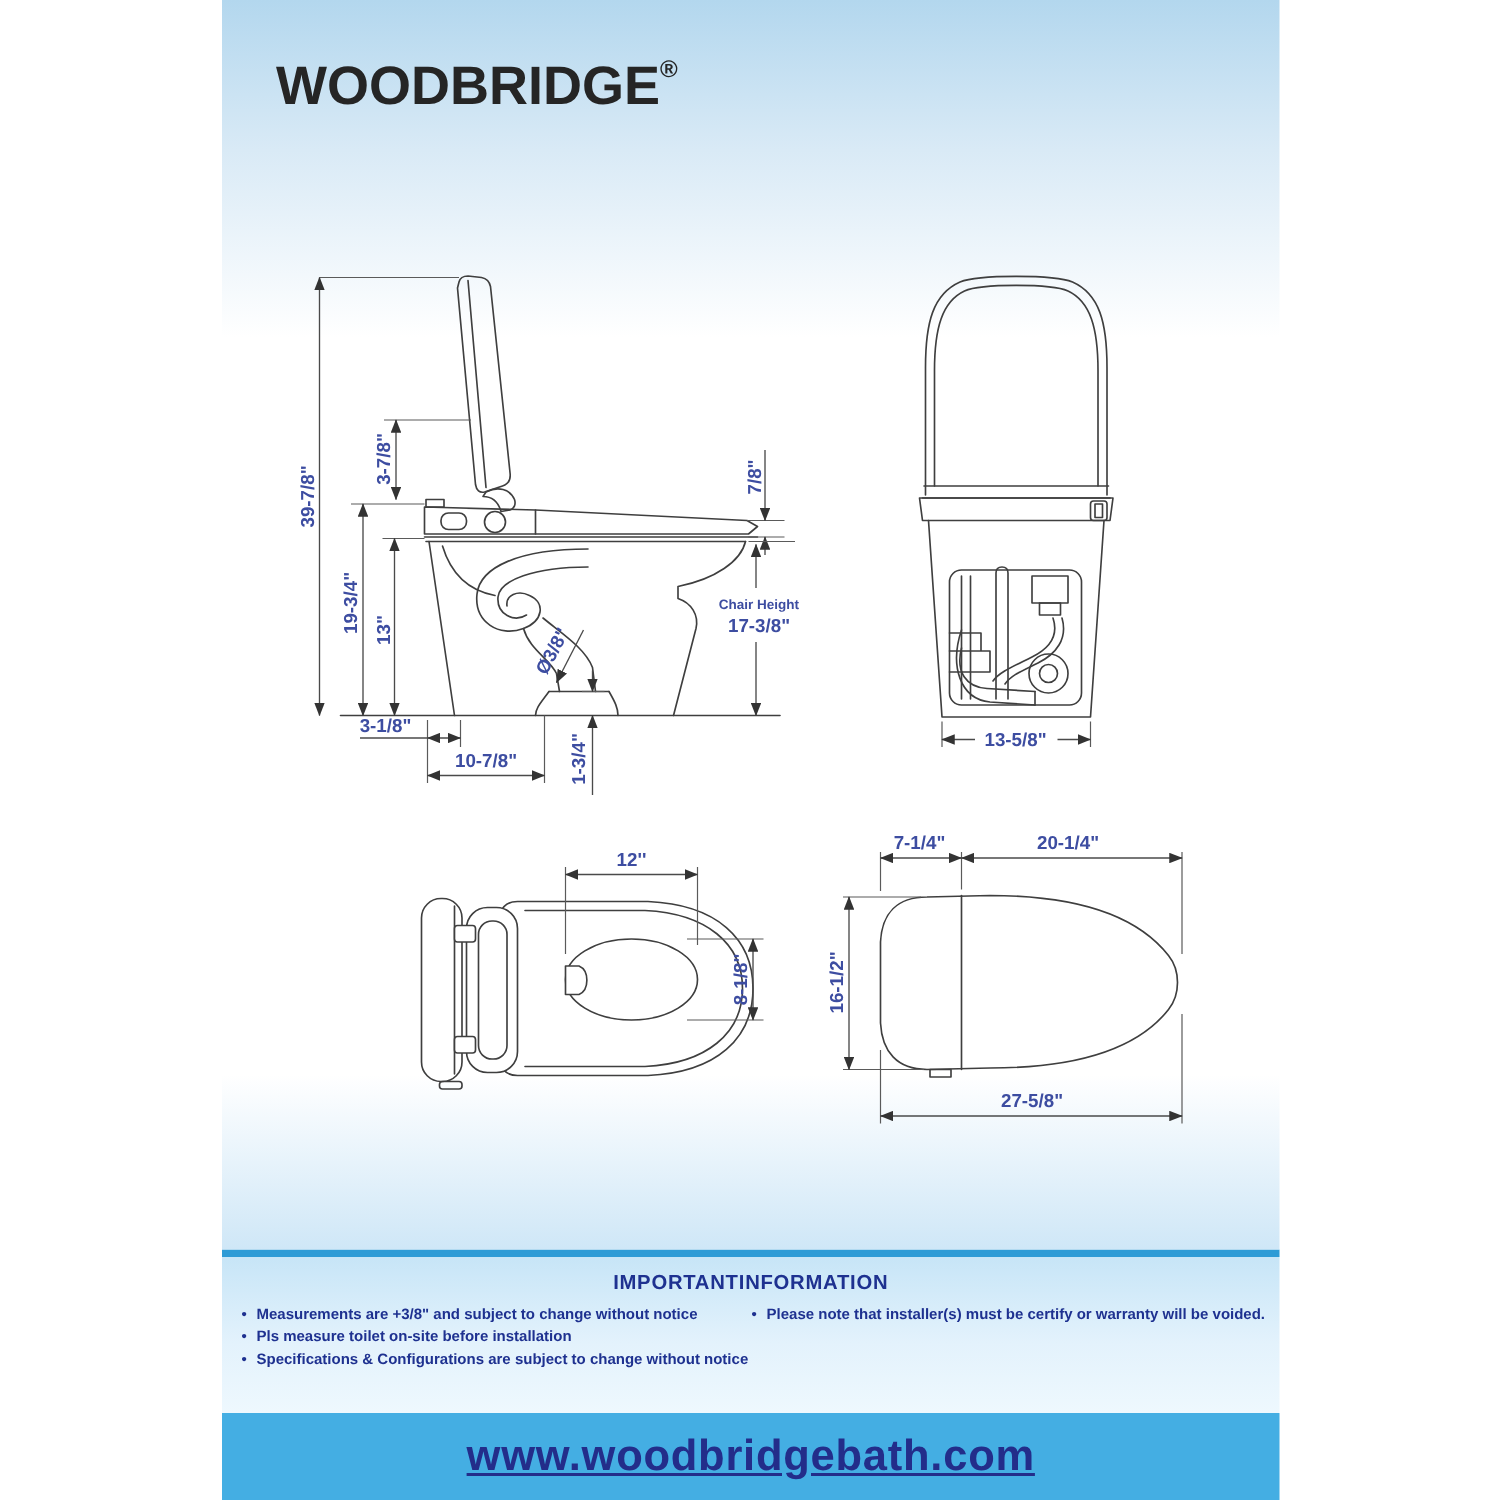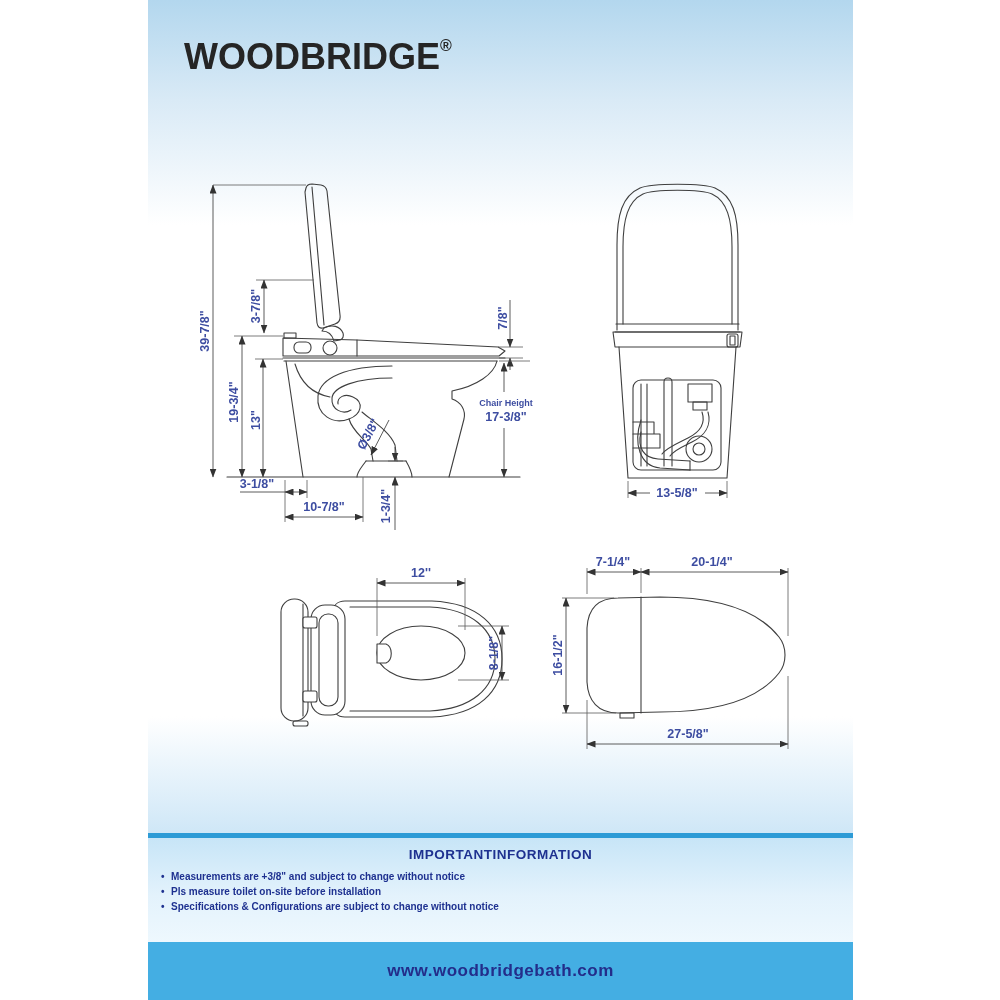--- a/index.html
+++ b/index.html
@@ -22,21 +22,21 @@
   .info{height:104px;background:linear-gradient(180deg,#c7e5f7 0%,#e3f2fc 55%,#eef8fe 100%);}
   .info-heading{display:flex;justify-content:center;padding-top:9px;
     font-size:13.5px;font-weight:bold;color:#1e3190;letter-spacing:0.5px;}
   .info-cols{display:flex;padding:7px 6px 0 12px;}
   .info-col{list-style:none;margin:0;padding:0;font-size:10px;font-weight:bold;color:#1e3190;line-height:15.2px;}
   .info-col.left{width:345px;}
   .info-col.right{width:352px;}
   .info-col li{position:relative;padding-left:11px;}
   .info-col li::before{content:"\2022";position:absolute;left:1px;top:0;}
   .footer{height:58px;background:#44aee3;display:flex;align-items:center;justify-content:center;}
-  .footer span{font-size:17px;font-weight:bold;color:#232d8a;letter-spacing:0.5px;}
+  .footer span{font-size:29px;font-weight:bold;color:#232d8a;letter-spacing:0.5px;text-decoration:underline;}
 </style>
 </head>
 <body>
 
 <div class="page">
   <div class="panel">
 
     <div class="art-area">
 
       <div class="logo"><span>WOODBRIDGE</span><sup>®</sup></div>
@@ -226,20 +226,21 @@
         <span>IMPORTANT</span>
         <span>INFORMATION</span>
       </div>
       <div class="info-cols">
         <ul class="info-col left">
           <li>Measurements are +3/8" and subject to change without notice</li>
           <li>Pls measure toilet  on-site before installation</li>
           <li>Specifications &amp; Configurations are subject to change without notice</li>
         </ul>
         <ul class="info-col right">
+          <li>Please note that installer(s) must be certify or warranty will be voided.</li>
         </ul>
       </div>
     </div>
 
     <div class="footer">
       <span>www.woodbridgebath.com</span>
     </div>
 
   </div>
 </div>

